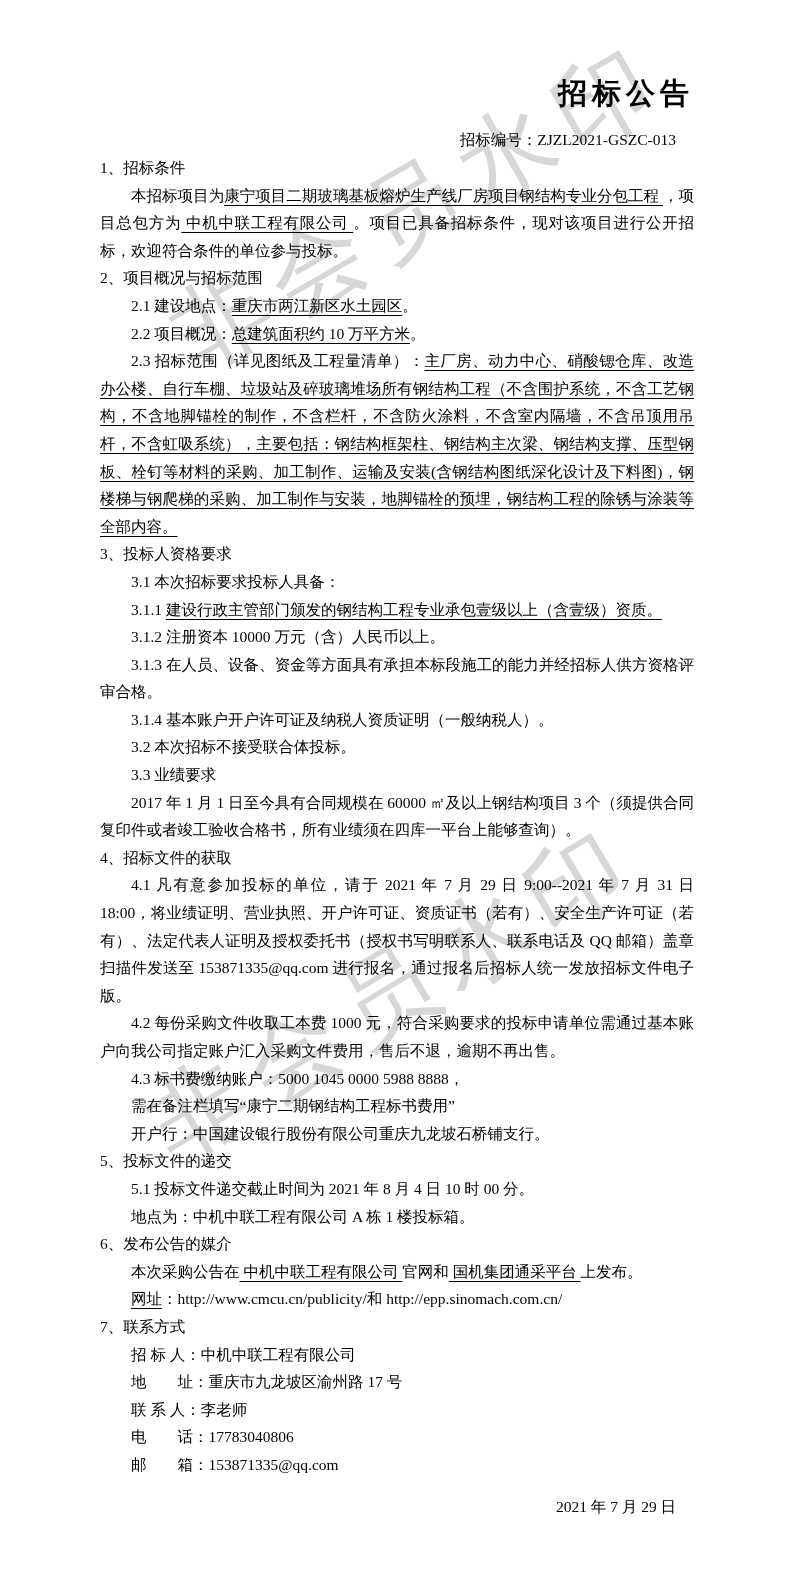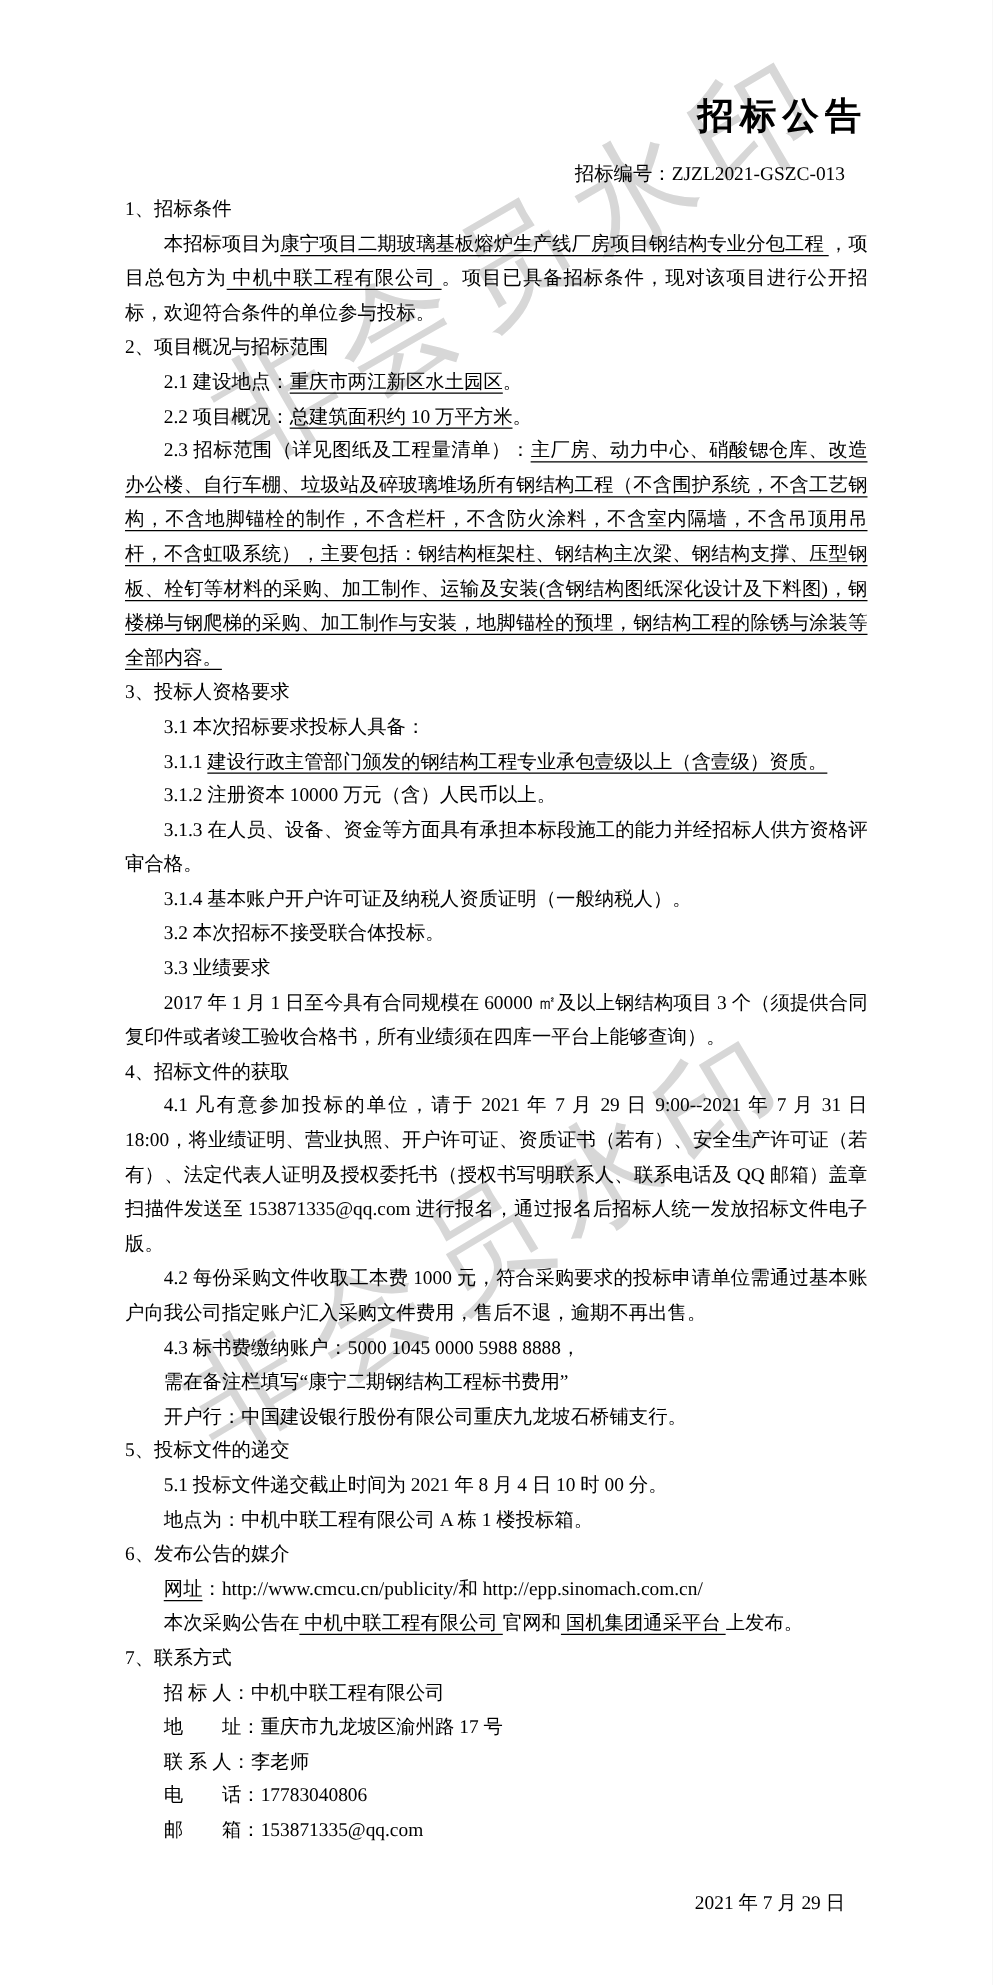--- a/index.html
+++ b/index.html
@@ -55,21 +55,21 @@
   .para .u, .u {
     text-decoration:underline;
     text-underline-offset:4px;
     text-decoration-thickness:1px;
   }
   .date-line {
     font-size:15.5px;
     line-height:28px;
     text-align:right;
     padding-right:18px;
-    margin-top:30px;
+    margin-top:14px;
   }
 </style>
 </head>
 <body>
 
 <div class="page" style="background: rgb(255, 255, 255); color: rgb(0, 0, 0);">
   <div class="watermark wm1" style="color: rgb(215, 215, 215);">非会员水印</div>
   <div class="watermark wm2" style="color: rgb(215, 215, 215);">非会员水印</div>
 
   <div class="content">
@@ -94,22 +94,22 @@
         <div class="para heading"><span>4、招标文件的获取</span></div>
         <div class="para body"><span>4.1 凡有意参加投标的单位，请于 2021 年 7 月 29 日 9:00--2021 年 7 月 31 日 18:00，将业绩证明、营业执照、开户许可证、资质证书（若有）、安全生产许可证（若有）、法定代表人证明及授权委托书（授权书写明联系人、联系电话及 QQ 邮箱）盖章扫描件发送至 153871335@qq.com 进行报名，通过报名后招标人统一发放招标文件电子版。</span></div>
         <div class="para body"><span>4.2 每份采购文件收取工本费 1000 元，符合采购要求的投标申请单位需通过基本账户向我公司指定账户汇入采购文件费用，售后不退，逾期不再出售。</span></div>
         <div class="para body"><span>4.3 标书费缴纳账户：5000 1045 0000 5988 8888，</span></div>
         <div class="para body"><span>需在备注栏填写“康宁二期钢结构工程标书费用”</span></div>
         <div class="para body"><span>开户行：中国建设银行股份有限公司重庆九龙坡石桥铺支行。</span></div>
         <div class="para heading"><span>5、投标文件的递交</span></div>
         <div class="para body"><span>5.1 投标文件递交截止时间为 2021 年 8 月 4 日 10 时 00 分。</span></div>
         <div class="para body"><span>地点为：中机中联工程有限公司 A 栋 1 楼投标箱。</span></div>
         <div class="para heading"><span>6、发布公告的媒介</span></div>
+        <div class="para body"><span>本次采购公告在</span><span class="u"> 中机中联工程有限公司 </span><span>官网和</span><span class="u"> 国机集团通采平台 </span><span>上发布。</span></div>
         <div class="para body"><span class="u">网址</span><span>：http://www.cmcu.cn/publicity/和 http://epp.sinomach.com.cn/</span></div>
-        <div class="para body"><span>本次采购公告在</span><span class="u"> 中机中联工程有限公司 </span><span>官网和</span><span class="u"> 国机集团通采平台 </span><span>上发布。</span></div>
         <div class="para heading"><span>7、联系方式</span></div>
         <div class="para body"><span>招 标 人：中机中联工程有限公司</span></div>
         <div class="para body"><span>地　　址：重庆市九龙坡区渝州路 17 号</span></div>
         <div class="para body"><span>联 系 人：李老师</span></div>
         <div class="para body"><span>电　　话：17783040806</span></div>
         <div class="para body"><span>邮　　箱：153871335@qq.com</span></div>
       </div>
     <div class="date-line">2021 年 7 月 29 日</div>
   </div>
 </div>

